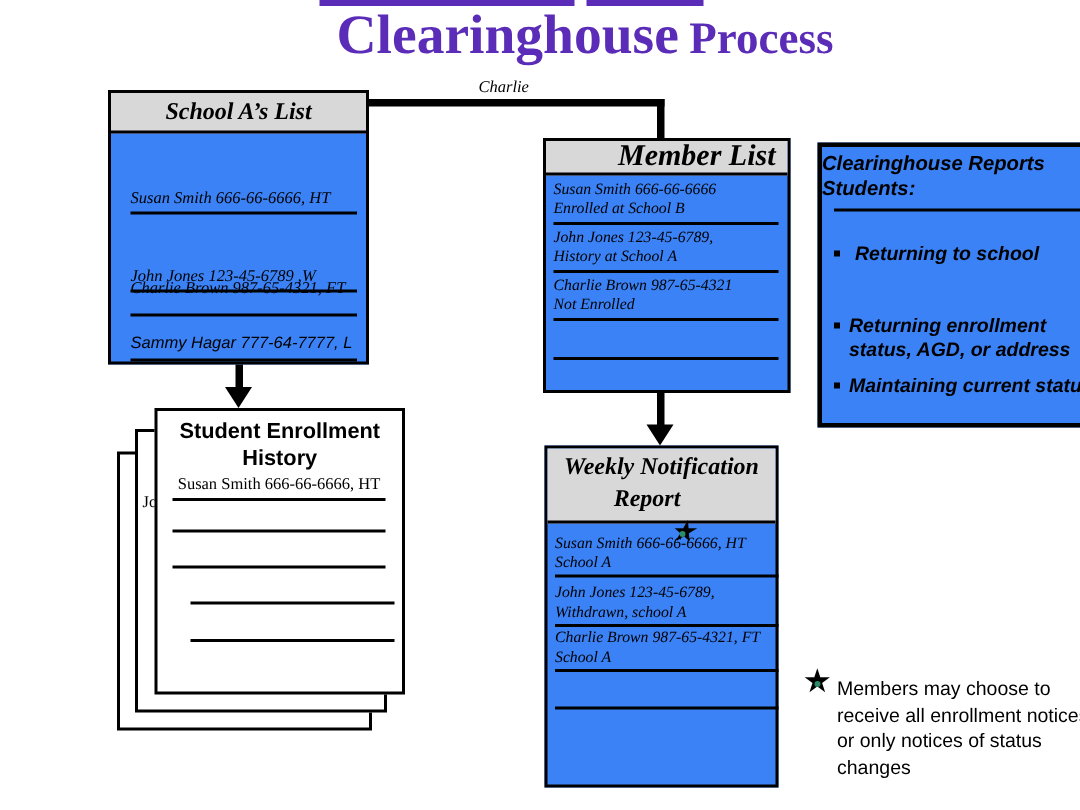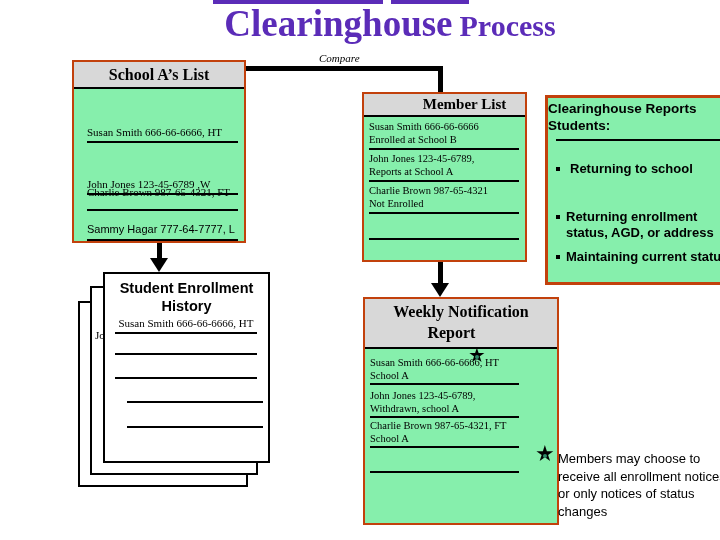--- a/index.html
+++ b/index.html
@@ -17,21 +17,21 @@
   .title .t1{font-size:37px;}
   .title .t2{font-size:30px;margin-left:7px;}
 
   .compare{position:absolute;left:289px;top:52px;font-size:11px;font-style:italic;}
 
   
   .conn-h{position:absolute;left:215px;top:66px;width:198px;height:5px;background:#000;}
   .conn-v{position:absolute;left:408px;top:66px;width:5px;height:28px;background:#000;}
 
   
-  .box{position:absolute;background:#86efac;border:2px solid #c2410c;box-sizing:border-box;}
+  .box{position:absolute;background:#3b82f6;border:2px solid #000000;box-sizing:border-box;font-style:italic;}
   .box-header{background:var(--header-gray,#D8D8D8);border-bottom:2px solid #000;
               text-align:center;font-weight:bold;font-family:"Liberation Serif",serif;}
 
   
   .sal{left:42px;top:60px;width:174px;height:183px;}
   .sal .box-header{height:25px;line-height:25px;font-size:16px;}
   .sal-e{position:absolute;left:13px;width:151px;font-size:11px;line-height:13px;
          border-bottom:2px solid #000;padding-bottom:2px;white-space:nowrap;}
   .sal-e.e1{top:64px;}
   .sal-e.e2{top:116px;}
@@ -42,30 +42,30 @@
   .arrow-line{position:absolute;width:5px;background:#000;}
   .al1{left:127px;top:243px;height:17px;}
   .al2{left:408px;top:262px;height:23px;}
   .ah{position:absolute;width:0;height:0;border-left:9px solid transparent;
       border-right:9px solid transparent;border-top:14px solid #000;}
   .ah1{left:120px;top:258px;}
   .ah2{left:401px;top:283px;}
 
   
   .ml{left:332px;top:92px;width:165px;height:170px;}
-  .ml .box-header{height:21px;line-height:21px;font-size:15px;padding-left:40px;}
+  .ml .box-header{height:21px;line-height:21px;font-size:20px;padding-left:40px;}
   .ml-e{position:absolute;left:5px;width:150px;font-size:10.5px;line-height:13px;
         border-bottom:2px solid #000;padding-bottom:2px;}
   .ml-e.e1{top:26px;}
   .ml-e.e2{top:58px;}
   .ml-e.e3{top:90px;}
   .ml-e.e4{top:130px;height:14px;padding-bottom:0;}
 
   
-  .wnr{left:333px;top:297px;width:196px;height:228px;}
+  .wnr{left:333px;top:297px;width:156px;height:228px;}
   .wnr .box-header{height:46px;font-size:16px;line-height:21px;padding-top:2px;position:relative;box-sizing:content-box;}
   .wnr-star{position:absolute;right:10px;top:23px;font-size:17px;}
   .wnr-e{position:absolute;left:5px;width:149px;font-size:10.5px;line-height:13px;
          border-bottom:2px solid #000;padding-bottom:1px;}
   .wnr-e.e1{top:57px;}
   .wnr-e.e2{top:90px;}
   .wnr-e.e3{top:120px;}
   .wnr-e.e4{top:158px;height:13px;}
 
   
@@ -110,41 +110,41 @@
 </head>
 <body>
 
 <div class="slide">
 
   <div class="top-strip strip1"></div>
   <div class="top-strip strip2"></div>
 
   <h1 class="title"><span class="t1">Clearinghouse</span><span class="t2">Process</span></h1>
 
-  <div class="compare">Compare</div>
+  <div class="compare">Charlie</div>
   <div class="conn-h"></div>
   <div class="conn-v"></div>
 
   
   <div class="box sal">
     <div class="box-header">School A’s List</div>
     <div class="sal-e e1">Susan Smith 666-66-6666, HT</div>
     <div class="sal-e e2">John Jones 123-45-6789 ,W</div>
     <div class="sal-e e3">Charlie Brown 987-65-4321, FT</div>
     <div class="sal-e e4">Sammy Hagar 777-64-7777, L</div>
   </div>
 
   <div class="arrow-line al1"></div>
   <div class="ah ah1"></div>
 
   
   <div class="box ml">
     <div class="box-header">Member List</div>
     <div class="ml-e e1"><span>Susan Smith 666-66-6666</span><br><span>Enrolled at School B</span></div>
-    <div class="ml-e e2"><span>John Jones 123-45-6789,</span><br><span>Reports at School A</span></div>
+    <div class="ml-e e2"><span>John Jones 123-45-6789,</span><br><span>History at School A</span></div>
     <div class="ml-e e3"><span>Charlie Brown 987-65-4321</span><br><span>Not Enrolled</span></div>
     <div class="ml-e e4"></div>
   </div>
 
   <div class="arrow-line al2"></div>
   <div class="ah ah2"></div>
 
   
   <div class="box chr">
     <div class="chr-title"><span>Clearinghouse Reports</span><br><span>Students:</span></div>

